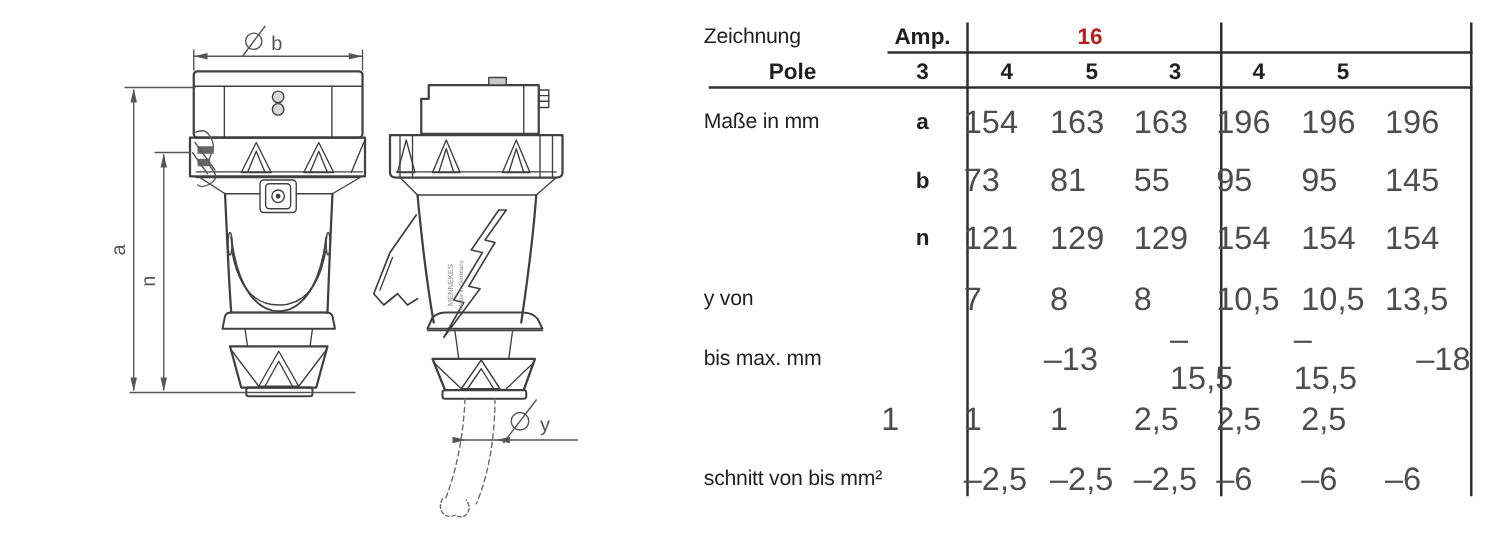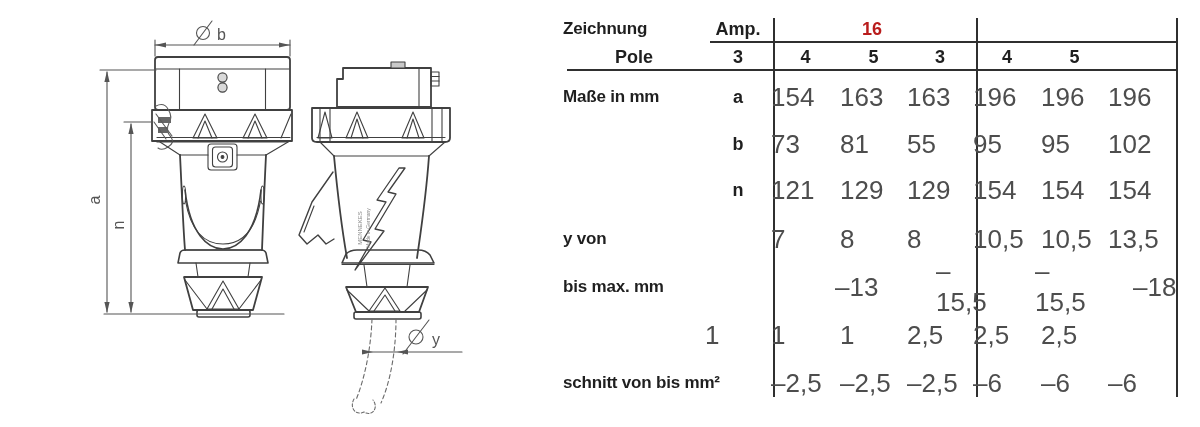--- a/index.html
+++ b/index.html
@@ -6,21 +6,21 @@
   .stage{position:relative;width:1200px;height:427px;background:#fff;overflow:hidden;
          font-family:"Liberation Sans",sans-serif;}
   
   .drawing{position:absolute;left:0;top:0;width:520px;height:427px;}
   
   .tablewrap{position:absolute;left:563px;top:0;width:625px;height:427px;}
   .vline{position:absolute;top:18px;height:379px;width:2px;background:#2f2f2f;}
   .hline{position:absolute;height:2px;background:#2f2f2f;}
   .trow{position:absolute;left:0;width:617px;height:32px;display:grid;
         grid-template-columns:142px 66px 69px 67px 66px 68px 67px 66px;align-items:center;}
-  .lbl{font-weight:bold;color:#1f1f1f;font-size:17px;letter-spacing:-0.2px;white-space:nowrap;}
+  .lbl{font-weight:normal;color:#1f1f1f;font-size:17px;letter-spacing:-0.2px;white-space:nowrap;}
   .sub{text-align:center;font-weight:bold;color:#1f1f1f;font-size:18px;}
   .num{padding-right:12px;font-size:26px;color:#4d4d4d;}
   .pole{text-align:center;font-weight:bold;font-size:18px;color:#1f1f1f;}
   .grp{text-align:center;font-weight:bold;font-size:18px;color:#b91c1c;}
   .g16{grid-column:3/6;} .g32{grid-column:6/9;}
   svg text{font-family:"Liberation Sans",sans-serif;}
 </style>
 </head>
 <body>
 
@@ -228,21 +228,21 @@
     </div>
 
     <div class="trow" style="top:128px;">
       <div class="lbl"></div>
       <div class="sub">b</div>
       <div class="num">73</div>
       <div class="num">81</div>
       <div class="num">55</div>
       <div class="num">95</div>
       <div class="num">95</div>
-      <div class="num">102</div>
+      <div class="num">145</div>
     </div>
 
     <div class="trow" style="top:174px;">
       <div class="lbl"></div>
       <div class="sub">n</div>
       <div class="num">121</div>
       <div class="num">129</div>
       <div class="num">129</div>
       <div class="num">154</div>
       <div class="num">154</div>

